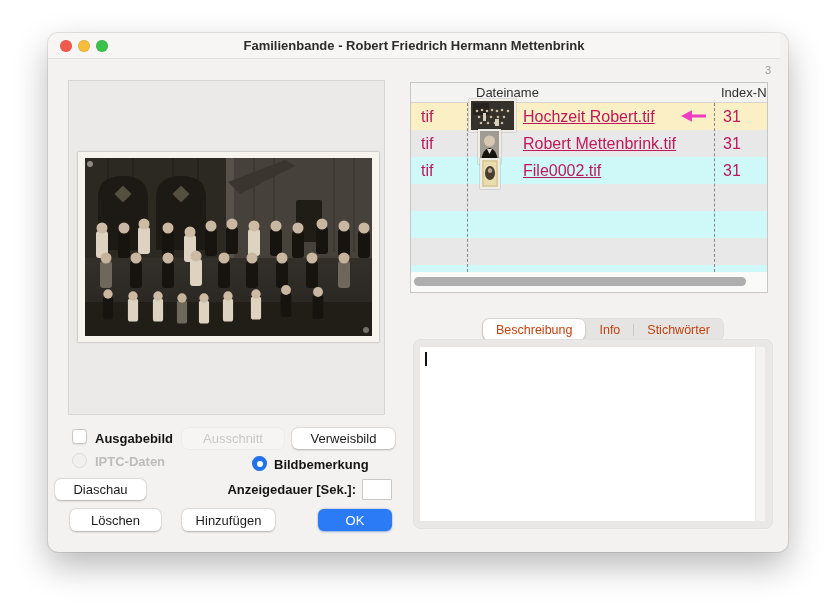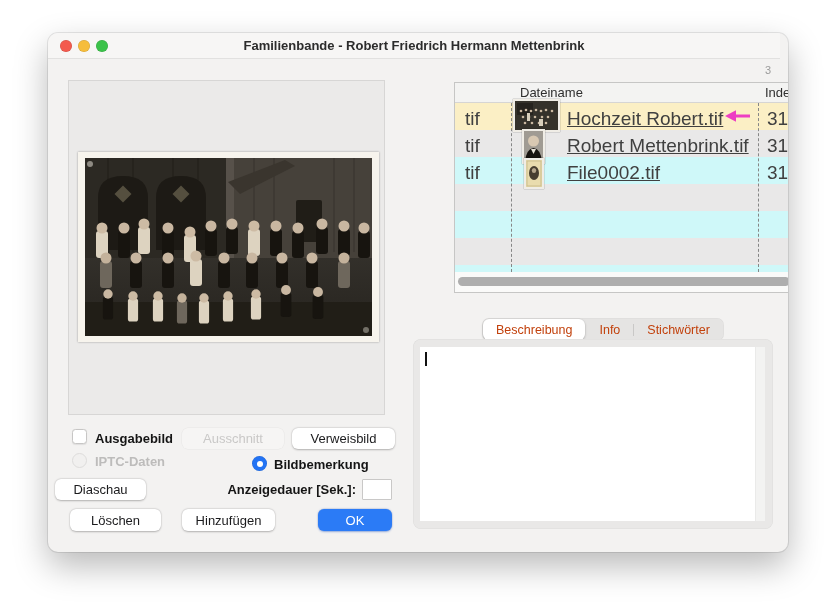--- a/index.html
+++ b/index.html
@@ -22,27 +22,27 @@
 
   
   .preview-panel { position:absolute; left:20px; top:47px; width:317px; height:335px;
                    background:#EBEAE9; border:1px solid #D7D6D5; }
   .photo { position:absolute; left:9px; top:71px; width:301px; height:190px;
            box-shadow:0 0 2px rgba(0,0,0,.35); }
   .photo svg { display:block; }
 
   
   .table { position:absolute; left:362px; top:49px; width:358px; height:211px;
-           background:#fff; border:1px solid #C6C6C5; overflow:hidden;margin-left:44px; }
+           background:#fff; border:1px solid #C6C6C5; overflow:hidden; }
   .thead { position:absolute; left:0; top:0; right:0; height:20px; background:#F3F3F2;
            border-bottom:1px solid #D6D5D4; font-size:13px; color:#2e2e2e; }
   .th { position:absolute; top:2px; white-space:nowrap; }
   .th.name { left:65px; } .th.idx { left:310px; }
   .row { position:absolute; left:0; right:0; height:27px; }
-  .row .cell { position:absolute; top:5px; font-size:19px; color:#404040; white-space:nowrap; }
+  .row .cell { position:absolute; top:5px; font-size:16px; color:#be185d; white-space:nowrap; }
   .cell.type { left:10px; } .cell.name { left:112px;text-decoration:underline; } .cell.idx { left:312px; }
   .r1 { top:20px;  background:#FBEFC5; }
   .r2 { top:47px;  background:#E9E8E8; }
   .r3 { top:74px;  background:#CFF8F9; }
   .r4 { top:101px; background:#E9E8E8; }
   .r5 { top:128px; background:#CFF8F9; }
   .r6 { top:155px; background:#E9E8E8; }
   .r7 { top:182px; background:#CFF8F9; height:9px; }
   .vline { position:absolute; top:20px; bottom:20px; width:0;
            border-left:1px dashed #868686; z-index:5; }

